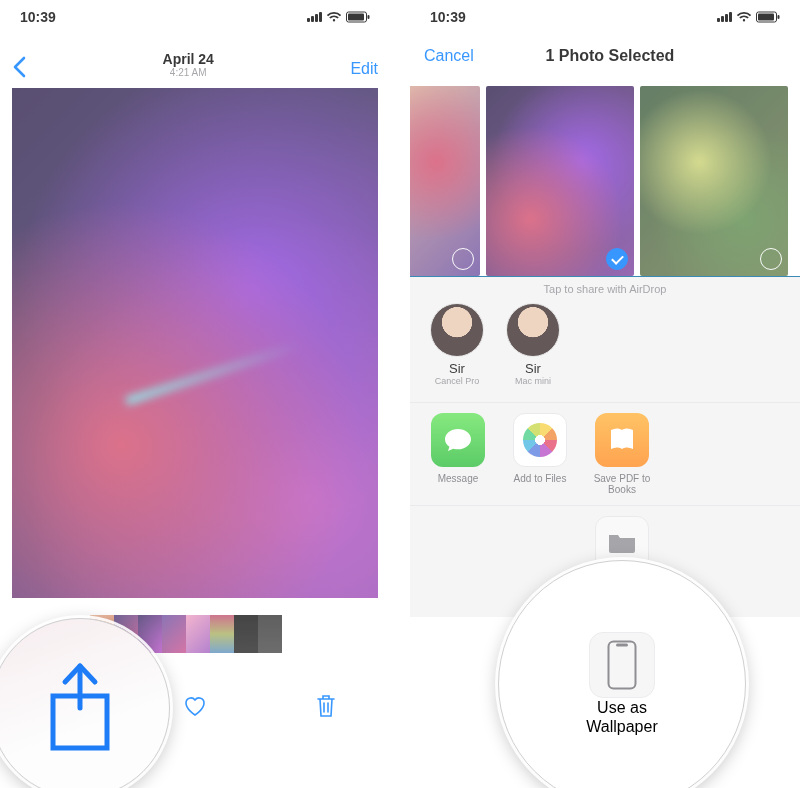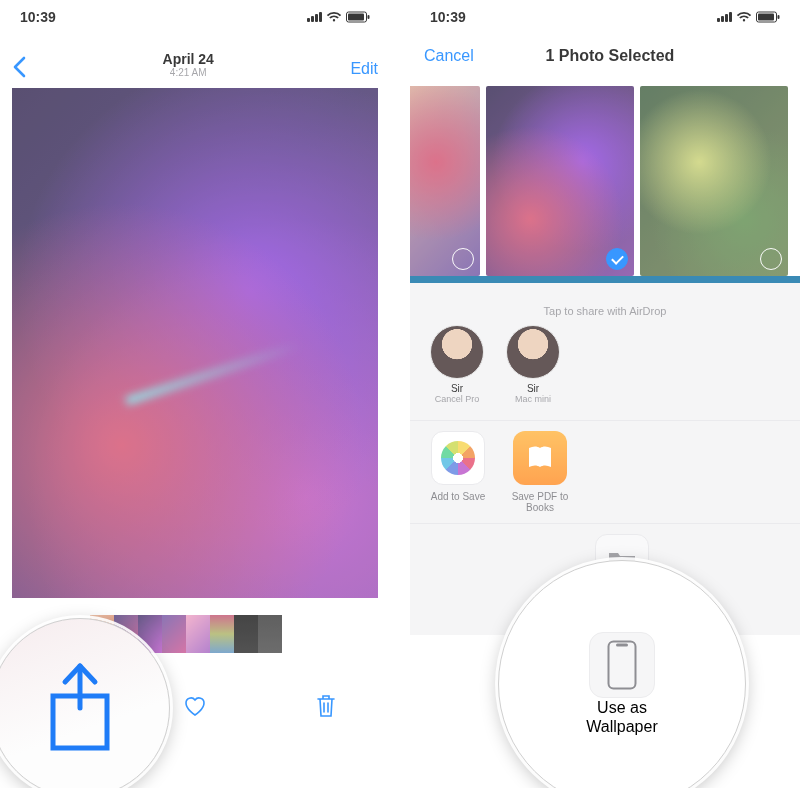--- a/index.html
+++ b/index.html
@@ -154,32 +154,32 @@
                 radial-gradient(circle at 65% 40%, #8a3fe0 0%, rgba(138,63,224,0) 60%),
                 linear-gradient(135deg, #2b1e4a, #7a3f9e);
   }
   .st3 { width:148px; height:190px;
     background: radial-gradient(circle at 40% 40%, #c8d070 0%, rgba(200,208,112,0) 50%),
                 radial-gradient(circle at 70% 70%, #5a8a4a 0%, rgba(90,138,74,0) 55%),
                 linear-gradient(135deg,#3a5a3a,#6a7a4a);
   }
   .sheet {
     background:#f2f2f4;
-    border-top:7px solid #0369a1;
-    padding: 16px 0 0 0;
+    border-top:1px solid #0369a1;
+    padding: 0 0 0 0;
   }
   .airdrop-label { text-align:center; font-size:11px; color:#8e8e93; padding:6px 0 8px;}
   .airdrop-row { display:flex; gap:22px; padding:0 20px 16px 20px; }
   .airdrop-item { text-align:center; font-size:10px; color:#6e6e73; }
   .airdrop-avatar {
     width:54px; height:54px; border-radius:50%;
     background: radial-gradient(circle at 50% 35%, #e9c9b0 0 35%, #3a2a2a 36% 100%);
     margin:0 auto 4px; border:1px solid #e0e0e0;
   }
-  .airdrop-name { color:#000; font-size:10px; }
+  .airdrop-name { color:#000; font-size:13px; }
   .airdrop-sub { color:#8e8e93; font-size:9px; }
   .app-row {
     display:flex; gap:14px; padding: 10px 0 10px 14px; border-top:1px solid #e5e5e8;
   }
   .app-item { width:68px; text-align:center; font-size:10px; color:#6e6e73; }
   .app-icon {
     width:54px; height:54px; border-radius:12px; margin:0 auto 6px;
     display:flex; align-items:center; justify-content:center; color:#fff;
   }
   .app-msg { background: linear-gradient(180deg,#65e35c,#2ebd3d); }
@@ -350,24 +350,32 @@
         </div>
         <div class="airdrop-item">
           <div class="airdrop-avatar"></div>
           <div class="airdrop-name">Sir</div>
           <div class="airdrop-sub">Mac mini</div>
         </div>
       </div>
 
       <div class="app-row">
         <div class="app-item">
+          <div class="app-icon app-msg">
+            <svg width="30" height="26" viewBox="0 0 30 26">
+                <path d="M15 2C7.8 2 2 6.6 2 12.2c0 3 1.7 5.7 4.4 7.5L5 24l5.2-2.3c1.5.4 3.1.6 4.8.6 7.2 0 13-4.6 13-10.1S22.2 2 15 2z" fill="#fff"></path>
+              </svg>
+          </div>
+          <div>Message</div>
+        </div>
+        <div class="app-item">
           <div class="app-icon app-notes">
             <div class="notes-flower"></div>
           </div>
-          <div>Add to Save</div>
+          <div>Add to Files</div>
         </div>
         <div class="app-item">
           <div class="app-icon app-books">
             <svg width="30" height="30" viewBox="0 0 30 30">
                 <path d="M4 5c4-2 8-2 11 0 3-2 7-2 11 0v19c-4-2-8-2-11 0-3-2-7-2-11 0V5z" fill="#fff"></path>
               </svg>
           </div>
           <div>Save PDF to Books</div>
         </div>
       </div>

